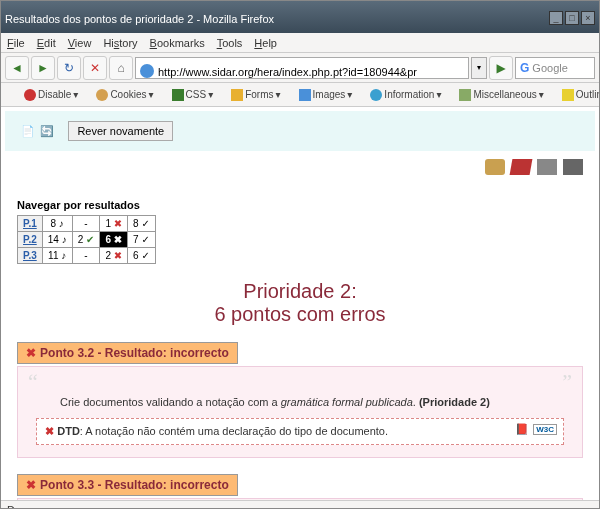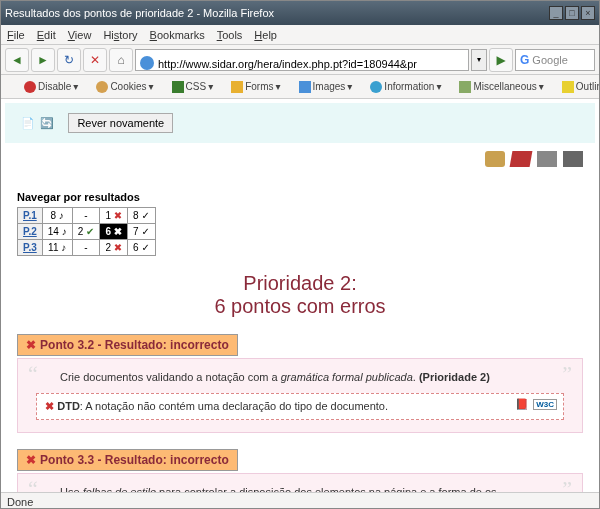--- a/index.html
+++ b/index.html
@@ -1,17 +1,17 @@
 <!DOCTYPE html>
 <html><head>
 <meta charset="utf-8">
 <style>
 *{box-sizing:border-box;margin:0;padding:0;font-family:Arial,Helvetica,sans-serif}
 body{background:#fff;font-size:11px;width:600px;height:509px;overflow:hidden;border:1px solid #888}
-.titlebar{background:linear-gradient(#5a6b7a,#3a4a58);color:#fff;height:24px;display:flex;align-items:center;padding:8px 4px;font-size:11px}
+.titlebar{background:linear-gradient(#5a6b7a,#3a4a58);color:#fff;height:32px;display:flex;align-items:flex-end;padding:8px 4px;font-size:11px}
 .titlebar .spacer{flex:1}
 .titlebar .wbtn{width:14px;height:14px;margin-left:2px;background:#8a98a5;display:inline-block;border:1px solid #333;font-size:9px;text-align:center;line-height:12px;color:#333}
 .menubar{background:#f5f4f3;height:20px;display:flex;align-items:center;padding:8px 6px;gap:12px;border-bottom:1px solid #ccc;font-size:11px;color:#333}
 .menubar span u{text-decoration:underline}
 .navbar{background:#f5f4f3;height:30px;display:flex;align-items:center;padding:0 4px;gap:2px;border-bottom:1px solid #ccc}
 .navbtn{width:24px;height:24px;border:1px solid #ccc;border-radius:3px;display:flex;align-items:center;justify-content:center;background:#f8f8f8;font-size:12px}
 .navbtn.back{color:#3a7d2e;font-weight:bold}
 .navbtn.fwd{color:#3a7d2e;font-weight:bold}
 .navbtn.reload{color:#2a5da8}
 .navbtn.stop{color:#c33}
@@ -37,21 +37,21 @@
 .rtable td.hdr{background:#f0f0f0;font-weight:bold}
 .rtable td.dark{background:#000;color:#fff;font-weight:bold}
 .rtable td a{color:#2a5da8;text-decoration:underline}
 .maintitle{text-align:center;margin:16px 0;color:#8a2a3a;font-family:Georgia,serif}
 .maintitle .l1{font-size:20px}
 .maintitle .l2{font-size:20px}
 .point{margin:8px 16px 16px 16px}
 .pointhdr{display:inline-block;border:1px solid #999;background:#fdba74;padding:3px 8px;font-size:12px;font-weight:bold;color:#8a2a3a}
 .pointhdr .x{color:#c33;font-weight:bold;margin-right:4px}
 .pointbody{border:1px solid #ecd;background:#fdf0f4;padding:8px 12px;margin-top:2px;position:relative}
-.guideline{font-size:11px;color:#333;margin:4px 30px 10px 30px;position:relative}
+.guideline{font-size:11px;color:#333;margin:21px 30px 10px 30px;position:relative}
 .quote-open{position:absolute;left:10px;top:2px;font-size:22px;color:#ddd;font-family:Georgia,serif}
 .quote-close{position:absolute;right:10px;top:2px;font-size:22px;color:#ddd;font-family:Georgia,serif}
 .detail{background:#fff;border:1px dashed #d88;padding:6px 8px;margin:4px 6px;font-size:11px;color:#333;position:relative}
 .detail .x{color:#c33;font-weight:bold;margin-right:3px}
 .detail .icons{position:absolute;right:6px;top:4px;display:flex;gap:4px;align-items:center}
 .w3c{border:1px solid #999;font-size:8px;padding:0 2px;background:#fff;color:#005a9c;font-weight:bold}
 .pdf{color:#c33;font-size:11px}
 .statusbar{height:18px;background:#f5f4f3;border-top:1px solid #ccc;display:flex;align-items:center;padding:0 6px;font-size:11px;color:#333}
 </style>
 </head>

